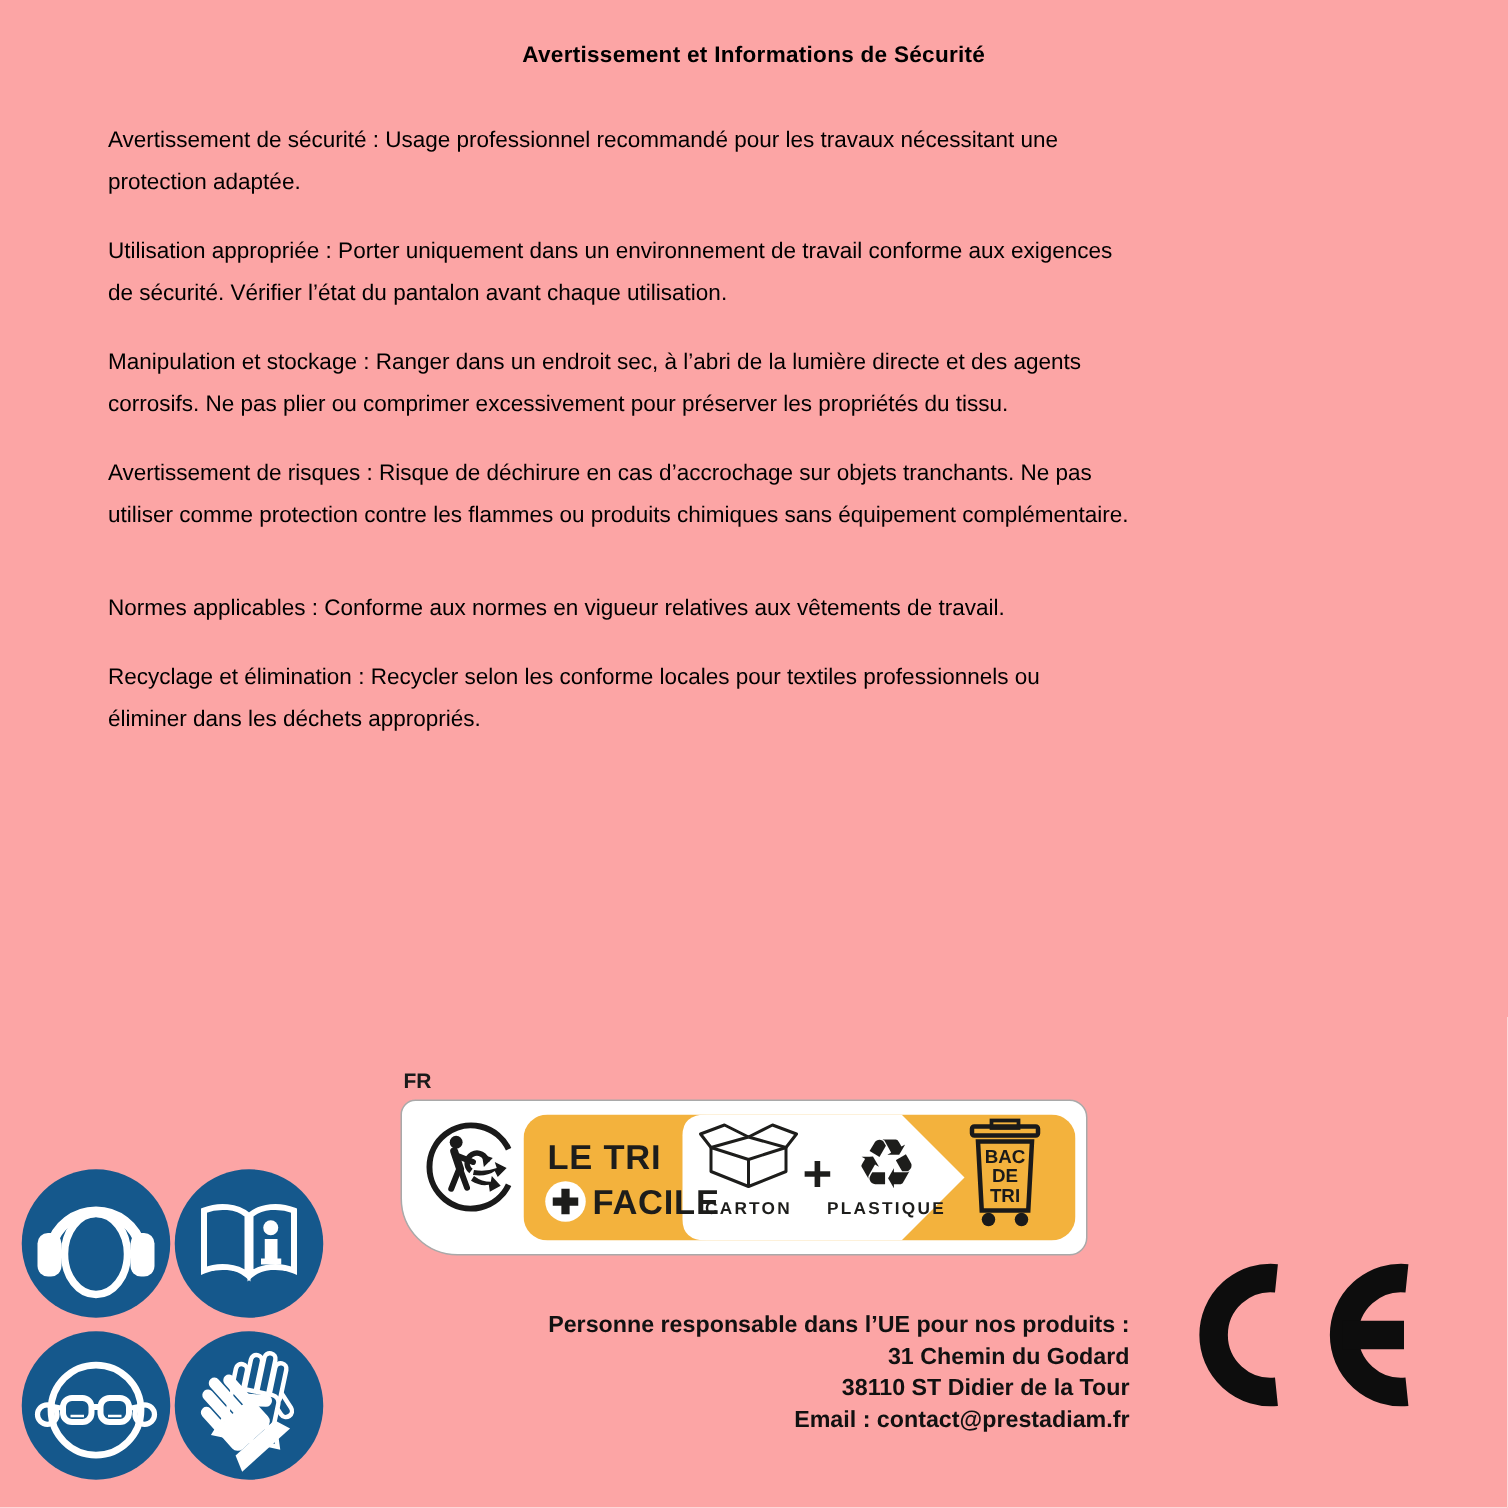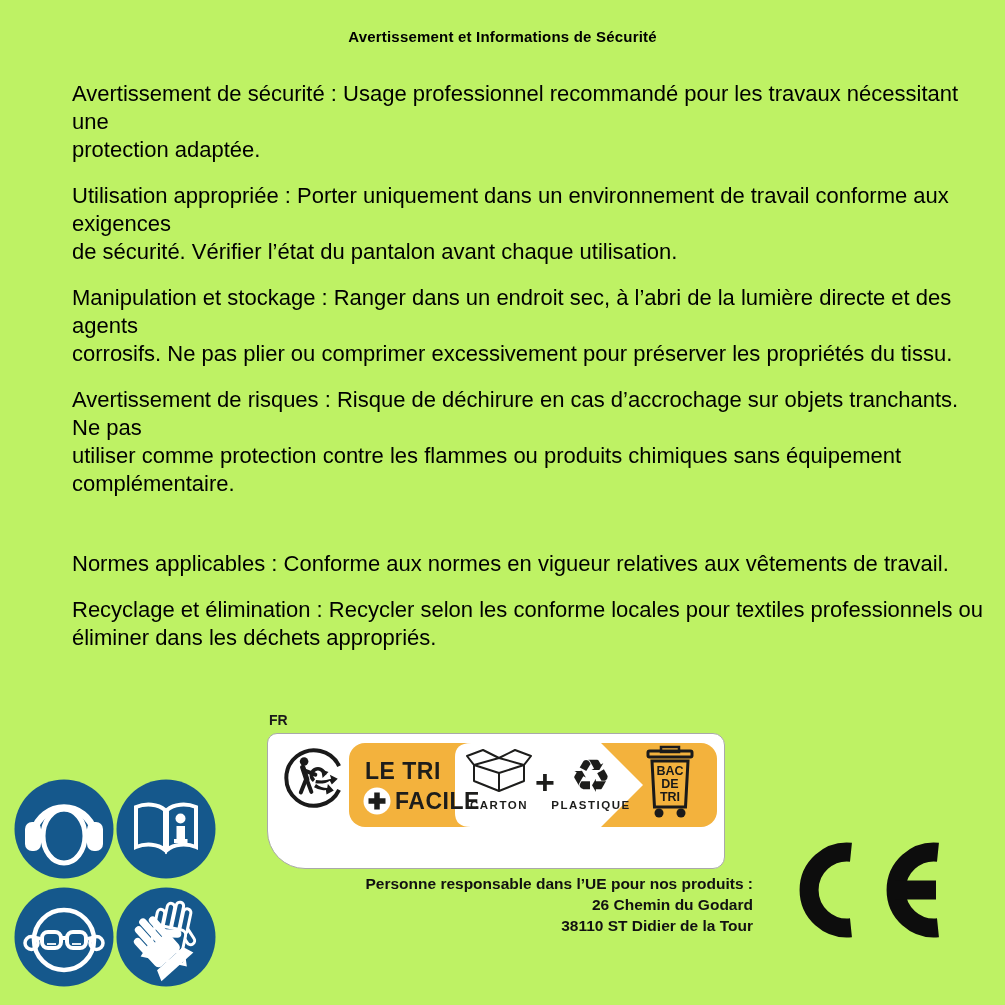--- a/index.html
+++ b/index.html
@@ -1,29 +1,29 @@
 <!DOCTYPE html>
 <html><head>
 <meta charset="utf-8">
 <style>
   html,body{margin:0;padding:0;background:#ffffff;}
   body{font-family:"Liberation Sans", sans-serif; color:#000;}
-  .page{position:relative;width:1005px;height:1005px;background:#bef264;overflow:hidden;}
+  .page{position:relative;width:1005px;height:1005px;background:#fca5a5;overflow:hidden;}
   .doc-title{position:absolute;left:0;top:28px;width:1005px;text-align:center;
     font-size:15px;font-weight:bold;letter-spacing:.2px;}
-  .body-text{position:absolute;left:72px;top:80px;width:916px;font-size:22px;line-height:28px;}
+  .body-text{position:absolute;left:72px;top:80px;width:916px;font-size:15px;line-height:28px;}
   .body-text p{margin:0 0 18px 0;white-space:pre-line;}
-  .body-text p.gap-before{margin-top:52px;}
+  .body-text p.gap-before{margin-top:34px;}
   
   .safety-icons{position:absolute;left:14px;top:779px;width:206px;height:212px;}
   .sicon{position:absolute;width:100px;height:100px;}
   .sicon svg{display:block;}
   
   .fr-tag{position:absolute;left:269px;top:712px;font-size:14px;font-weight:bold;color:#1a1a1a;}
-  .tri-box{position:absolute;left:267px;top:733px;width:458px;height:136px;background:#fff;
+  .tri-box{position:absolute;left:267px;top:733px;width:458px;height:104px;background:#fff;
     border:1.5px solid #a9a9a9;border-radius:10px 12px 12px 38px;box-sizing:border-box;}
   .triman{position:absolute;left:13px;top:11px;width:66px;height:66px;}
   .tri-badge{position:absolute;left:81px;top:9px;width:368px;height:84px;}
   .tri-instruction{position:absolute;right:12px;top:92px;font-size:18px;font-weight:bold;
     font-style:italic;color:#2b2b2b;white-space:nowrap;}
   
   .address{position:absolute;left:253px;top:873px;width:500px;text-align:right;
     font-size:15.5px;font-weight:bold;line-height:21px;color:#111;}
   .address div{white-space:nowrap;}
   
@@ -168,22 +168,23 @@
         <text x="23" y="28" font-size="12.5" font-weight="bold" fill="#1a1a1a" text-anchor="middle">BAC</text>
         <text x="23" y="41" font-size="12.5" font-weight="bold" fill="#1a1a1a" text-anchor="middle">DE</text>
         <text x="23" y="54" font-size="12.5" font-weight="bold" fill="#1a1a1a" text-anchor="middle">TRI</text>
       </g>
     </svg>
 
   </div>
 
   <div class="address">
     <div>Personne responsable dans l’UE pour nos produits :</div>
-    <div>26 Chemin du Godard</div>
+    <div>31 Chemin du Godard</div>
     <div>38110 ST Didier de la Tour</div>
+    <div>Email : contact@prestadiam.fr</div>
   </div>
 
   <svg class="ce-mark" viewBox="0 0 165 112">
     <path d="M51.97,18.2 A38,38 0 1 0 51.97,93.8" fill="none" stroke="#0d0d0d" stroke-width="19"></path>
     <path d="M138.97,18.2 A38,38 0 1 0 138.97,93.8" fill="none" stroke="#0d0d0d" stroke-width="19"></path>
     <line x1="96" y1="56" x2="137" y2="56" stroke="#0d0d0d" stroke-width="19"></line>
   </svg>
 
 </div>
 

